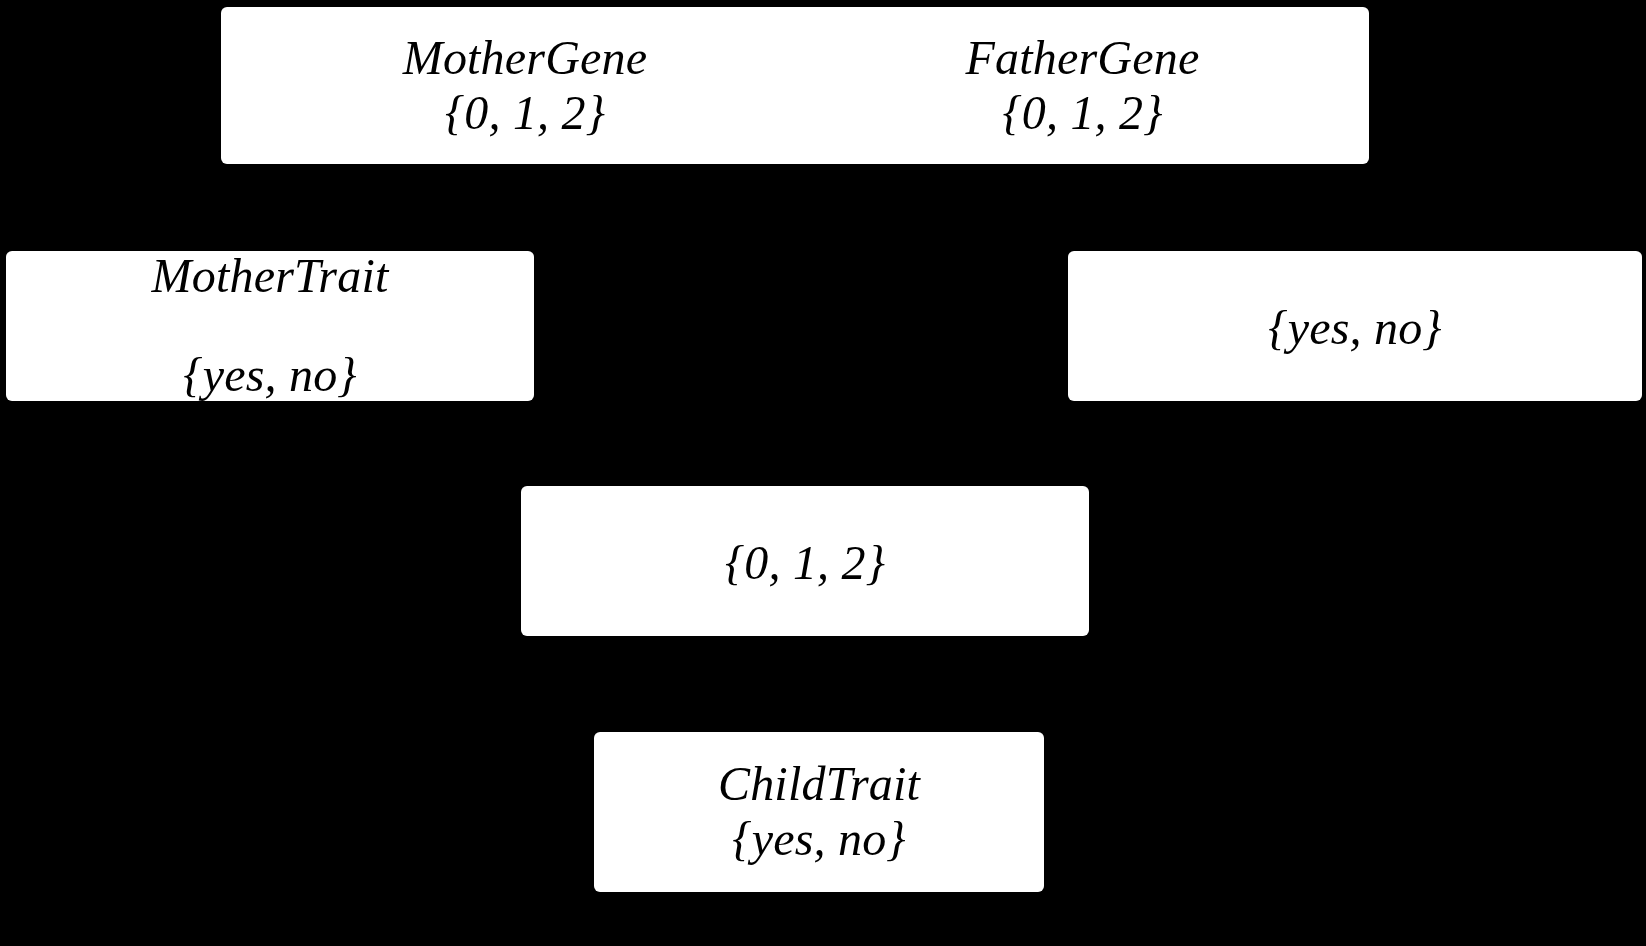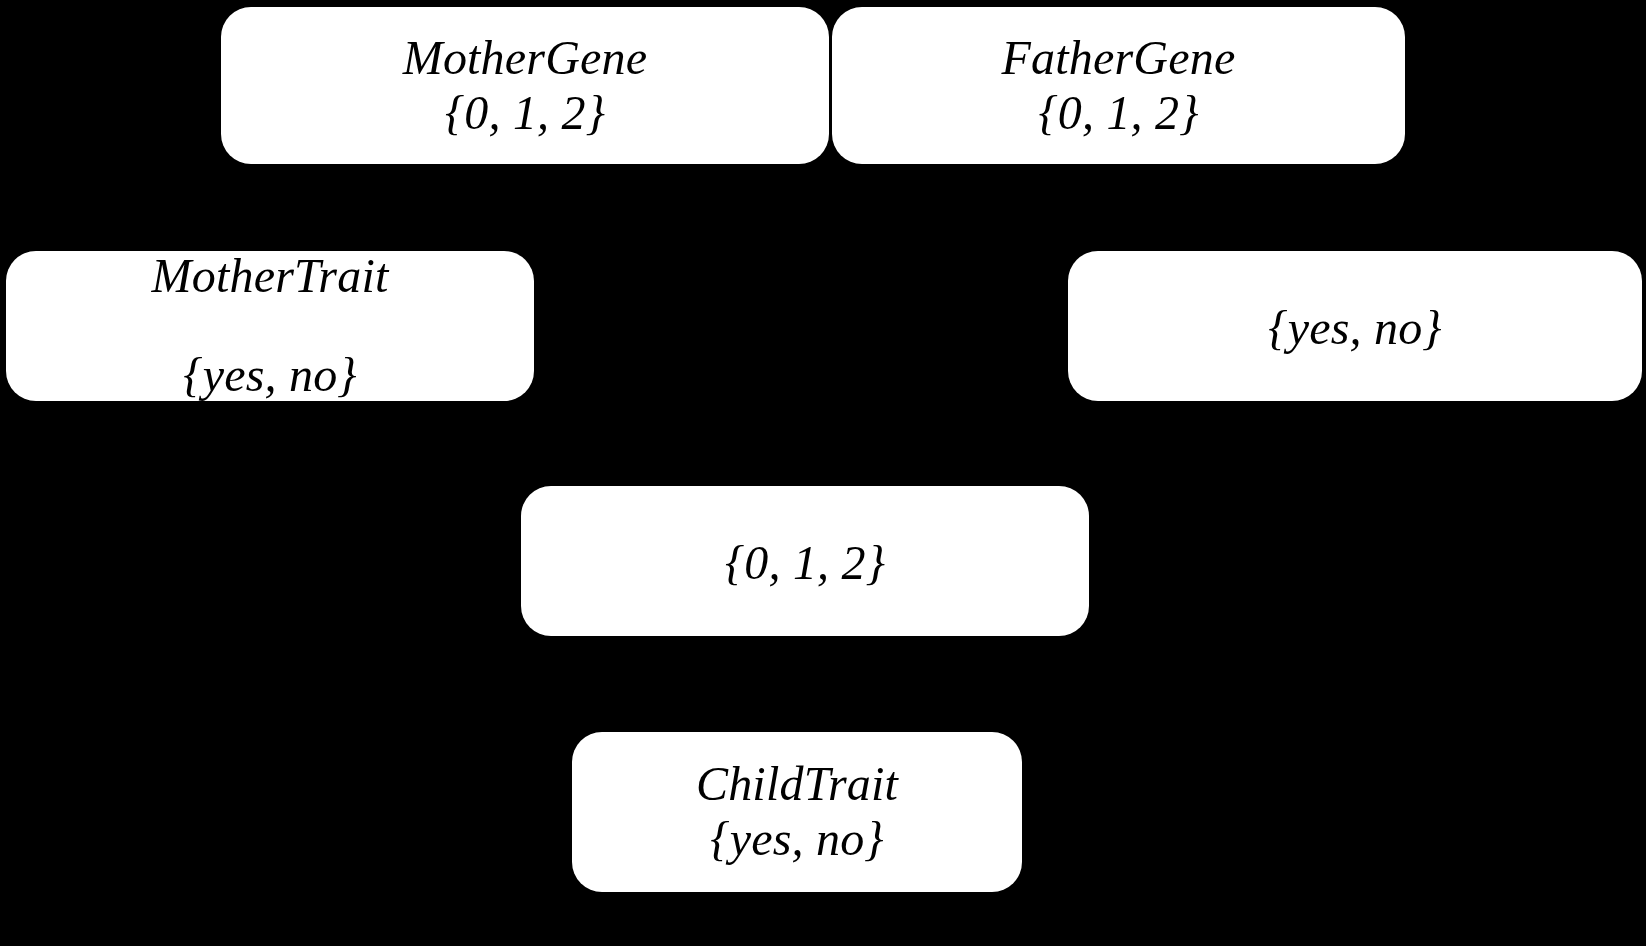--- a/index.html
+++ b/index.html
@@ -13,21 +13,21 @@
   #canvas {
     position: relative;
     width: 1646px;
     height: 946px;
     background: #000000;
     overflow: hidden;
   }
   .node {
     position: absolute;
     background: #ffffff;
-    border-radius: 30px;
+    border-radius: 6px;
     display: flex;
     flex-direction: column;
     align-items: center;
     justify-content: center;
     box-sizing: border-box;
     color: #000000;
     font-style: italic;
     line-height: 1.06;
     text-align: center;
     padding: 2px 23px;
@@ -43,25 +43,25 @@
     display: block;
     font-size: 48px;
     font-style: italic;
     letter-spacing: 0.2px;
     white-space: nowrap;
     margin-top: 4px;
   }
 
   
   #node-mother-gene  { left: 221px; top:   7px; width: 608px; height: 157px; }
-  #node-father-gene  { left: 832px; top:   7px; width: 573px; height: 157px; }
+  #node-father-gene  { left: 796px; top:   7px; width: 573px; height: 157px; }
   #node-mother-trait { left:   6px; top: 251px; width: 528px; height: 150px; gap: 44px; }
   #node-father-trait { left:1068px; top: 251px; width: 574px; height: 150px; }
   #node-child-gene   { left: 521px; top: 486px; width: 568px; height: 150px; }
-  #node-child-trait  { left: 572px; top: 732px; width: 450px; height: 160px; }
+  #node-child-trait  { left: 594px; top: 732px; width: 450px; height: 160px; }
 </style>
 </head>
 <body>
 
 <div id="canvas">
 
   <div class="node" id="node-mother-gene">
     <span class="node-title">MotherGene</span>
     <span class="node-domain">{0, 1, 2}</span>
   </div>

